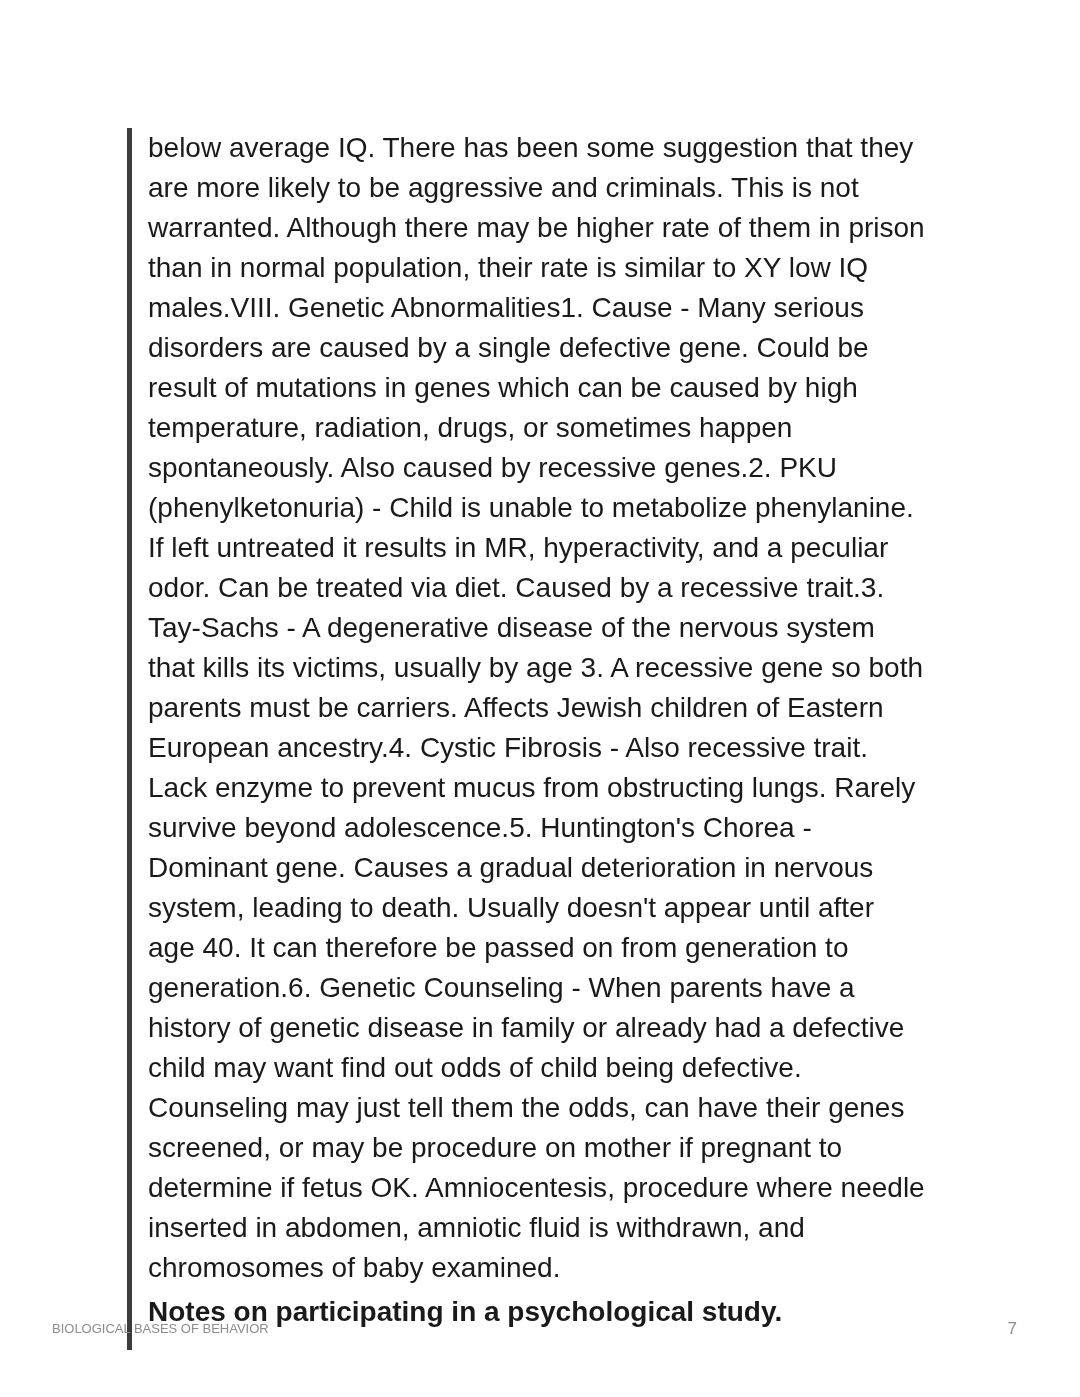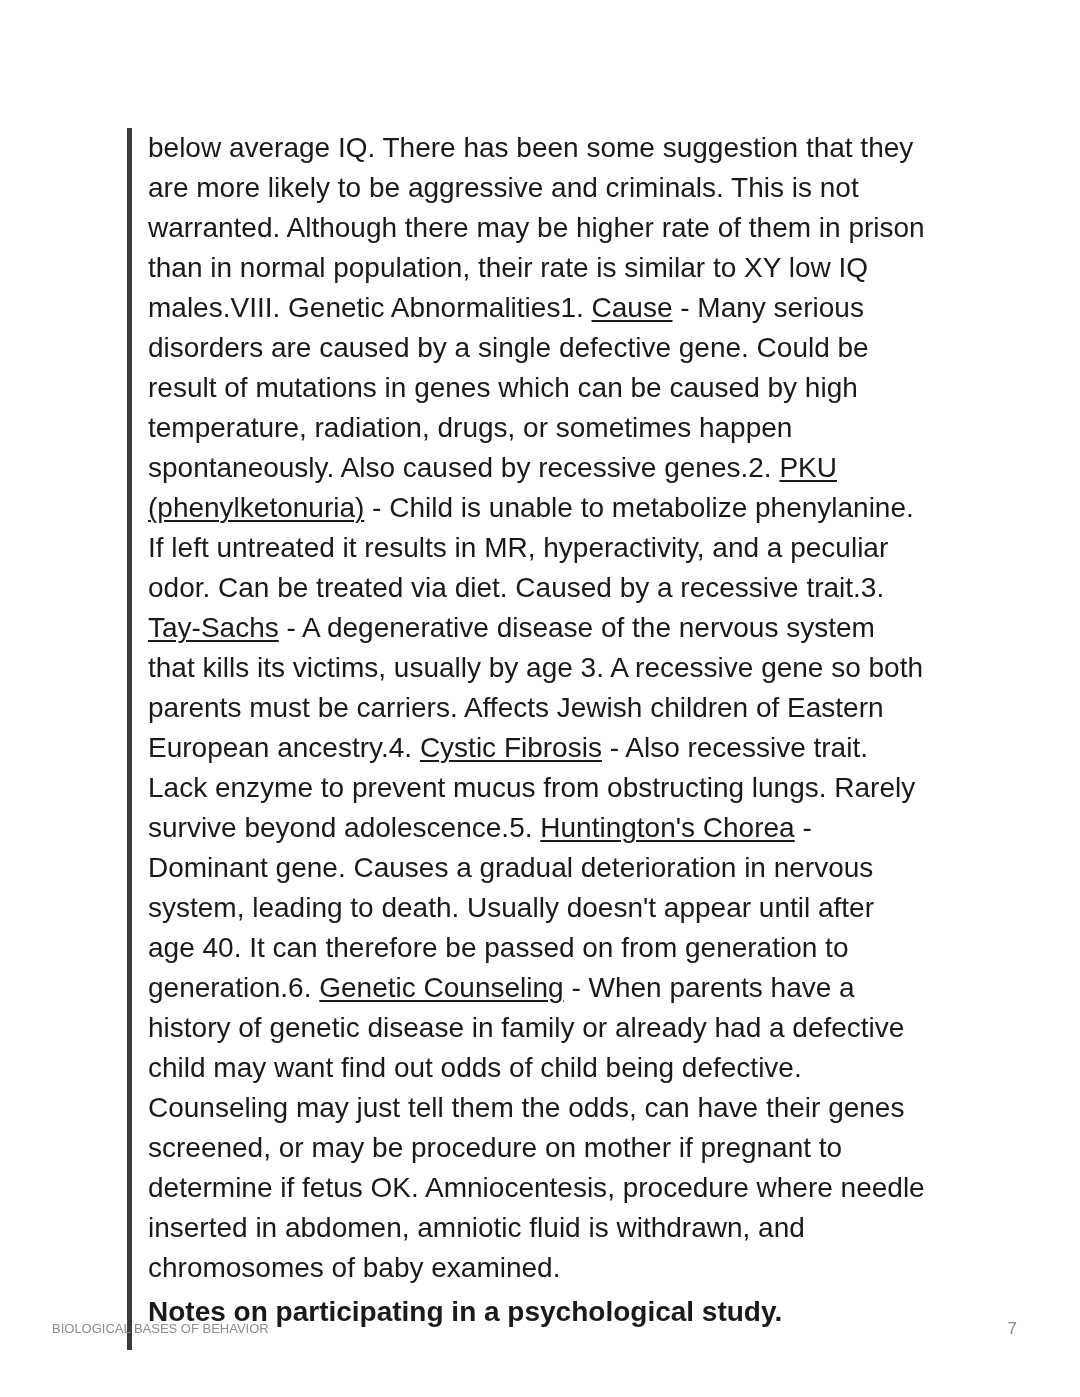--- a/index.html
+++ b/index.html
@@ -33,21 +33,20 @@
   }
   .quote-paragraph {
     margin: 0;
     font-size: 28px;
     line-height: 40px;
     letter-spacing: 0;
     word-spacing: normal;
   }
   .quote-paragraph span.b { font-weight: 400; }
   .quote-paragraph span.u {
-    text-decoration: underline;
     text-decoration-thickness: 2px;
     text-underline-offset: 3px;
   }
   .quote-heading {
     margin: 4px 0 0 0;
     font-size: 28px;
     line-height: 40px;
     font-weight: 700;
   }
   .footer-title {

